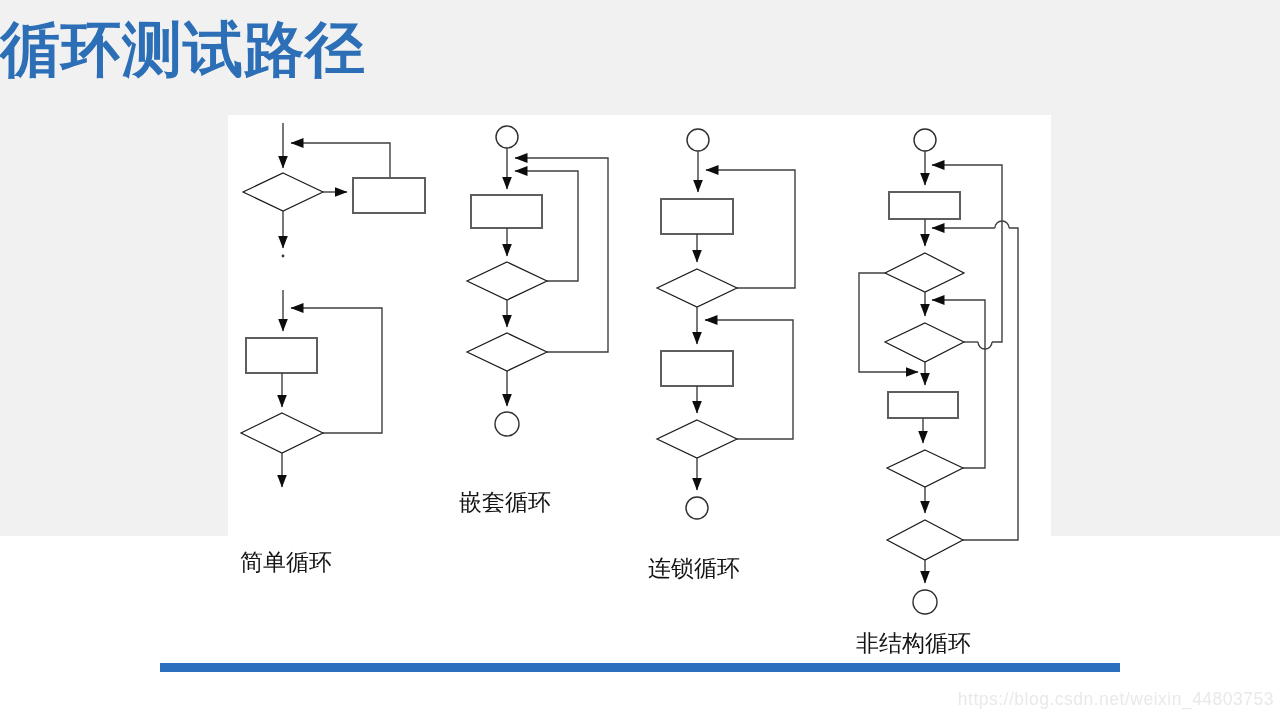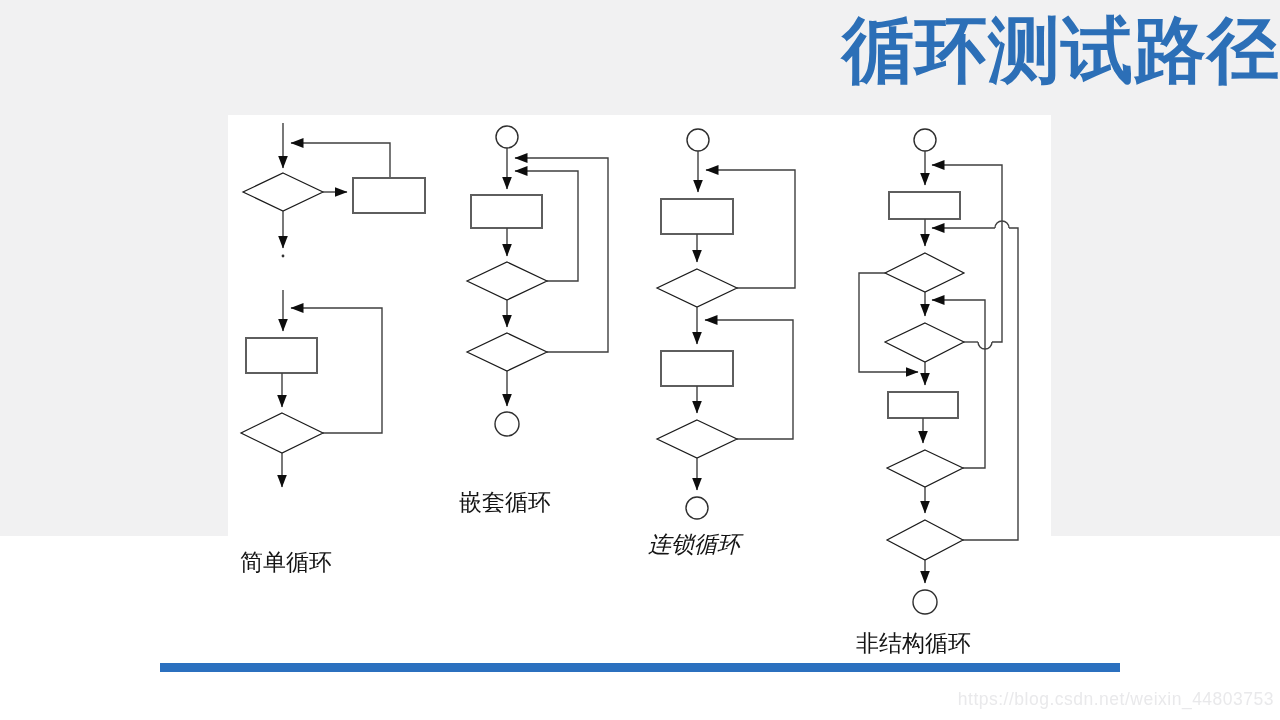--- a/index.html
+++ b/index.html
@@ -3,22 +3,22 @@
 <meta charset="utf-8">
 <style>
   html,body{margin:0;padding:0;}
   body{
     width:1280px;height:720px;position:relative;overflow:hidden;
     background:var(--background,#f1f1f2);
     font-family:"Liberation Sans",sans-serif;
   }
   .title{
     position:absolute;left:0;top:14px;width:1280px;height:72px;
-    line-height:72px;text-align:right;
-    font-size:72px;font-weight:700;letter-spacing:1px;
+    line-height:72px;text-align:left;
+    font-size:60px;font-weight:700;letter-spacing:1px;
     color:var(--title_text,#2c6fb7);
   }
   .bottom-strip{
     position:absolute;left:0;top:536px;width:1280px;height:184px;
     background:var(--panel,#ffffff);
   }
   .panel{
     position:absolute;left:228px;top:115px;width:823px;height:421px;
     background:var(--panel,#ffffff);
   }
@@ -136,17 +136,17 @@
     <polygon class="dec" points="697,335 735,353 697,372 659,353"></polygon>
     <line class="conn" x1="697" y1="372" x2="697" y2="398" marker-end="url(#arr)"></line>
     <polygon class="dec" points="697,405 735,425 697,445 659,425"></polygon>
     <line class="conn" x1="697" y1="445" x2="697" y2="468" marker-end="url(#arr)"></line>
     <circle class="node" cx="697" cy="487" r="12"></circle>
   </g>
 </svg>
 
 <div class="dlabel" style="left:240px;top:547px;text-align:right;">简单循环</div>
 <div class="dlabel" style="left:459px;top:487px;font-family:Liberation Mono, monospace;">嵌套循环</div>
-<div class="dlabel" style="left:648px;top:529px;font-style:italic;">连锁循环</div>
+<div class="dlabel" style="left:648px;top:553px;">连锁循环</div>
 <div class="dlabel" style="left:856px;top:628px;">非结构循环</div>
 
 <div class="bar"></div>
 <div class="watermark">https://blog.csdn.net/weixin_44803753</div>
 
 </body></html>

